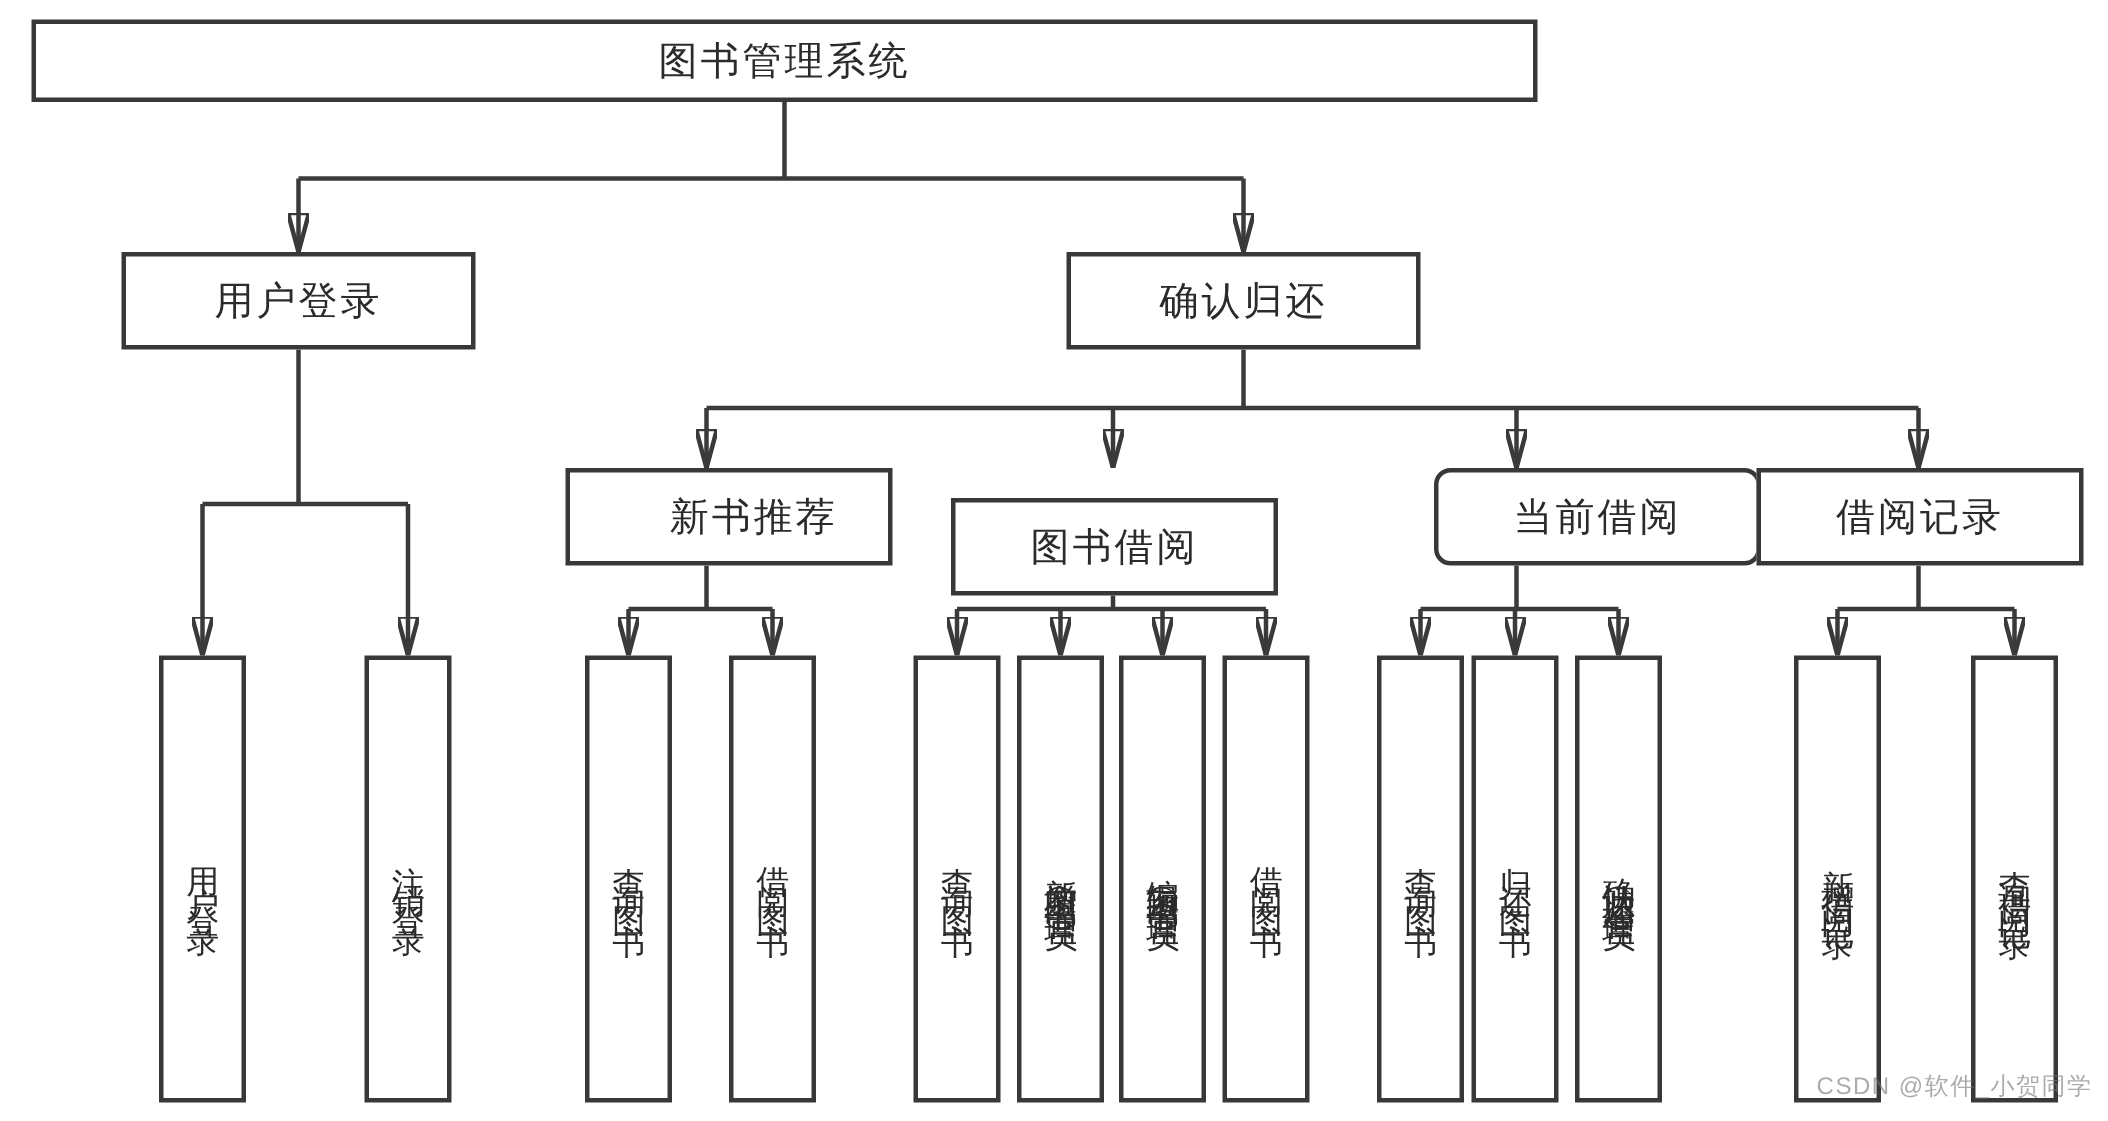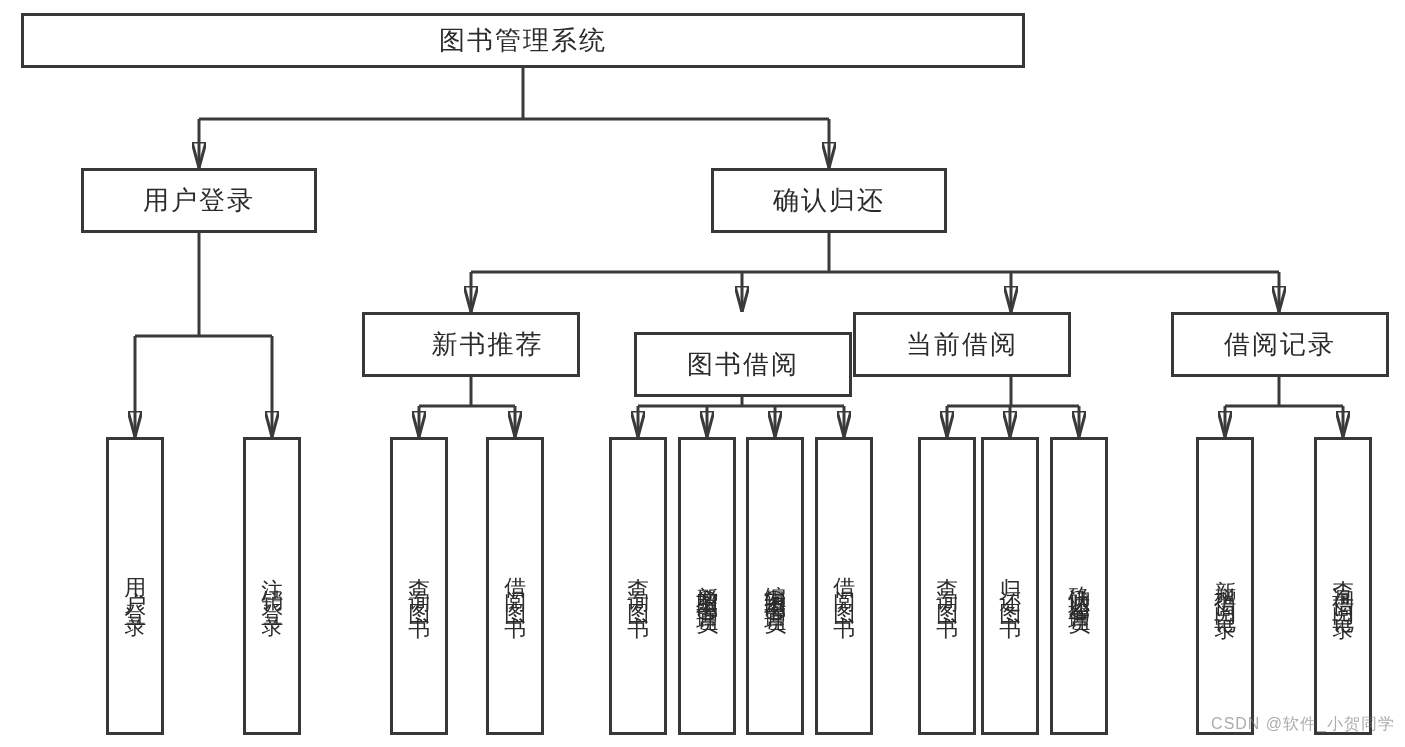--- a/index.html
+++ b/index.html
@@ -117,27 +117,27 @@
     <span>图书管理系统</span>
   </div>
 
   <div class="box lvl2" style="left:81px;">
     <span>用户登录</span>
   </div>
   <div class="box lvl2" style="left:711px;">
     <span>确认归还</span>
   </div>
 
-  <div class="box lvl3" style="left:362px;padding-left:33px;">
+  <div class="box lvl3" style="left:377px;padding-left:33px;">
     <span>新书推荐</span>
   </div>
   <div class="box lvl3" style="left:634px;margin-top:20px;">
     <span>图书借阅</span>
   </div>
-  <div class="box lvl3" style="left:853px;">
+  <div class="box lvl3" style="left:956px;border-radius:11px;">
     <span>当前借阅</span>
   </div>
   <div class="box lvl3" style="left:1171px;">
     <span>借阅记录</span>
   </div>
 
   <div class="box leaf ls-lg" style="left:106px;">
     <span class="vtext">用户登录</span>
   </div>
   <div class="box leaf ls-lg" style="left:243px;">

